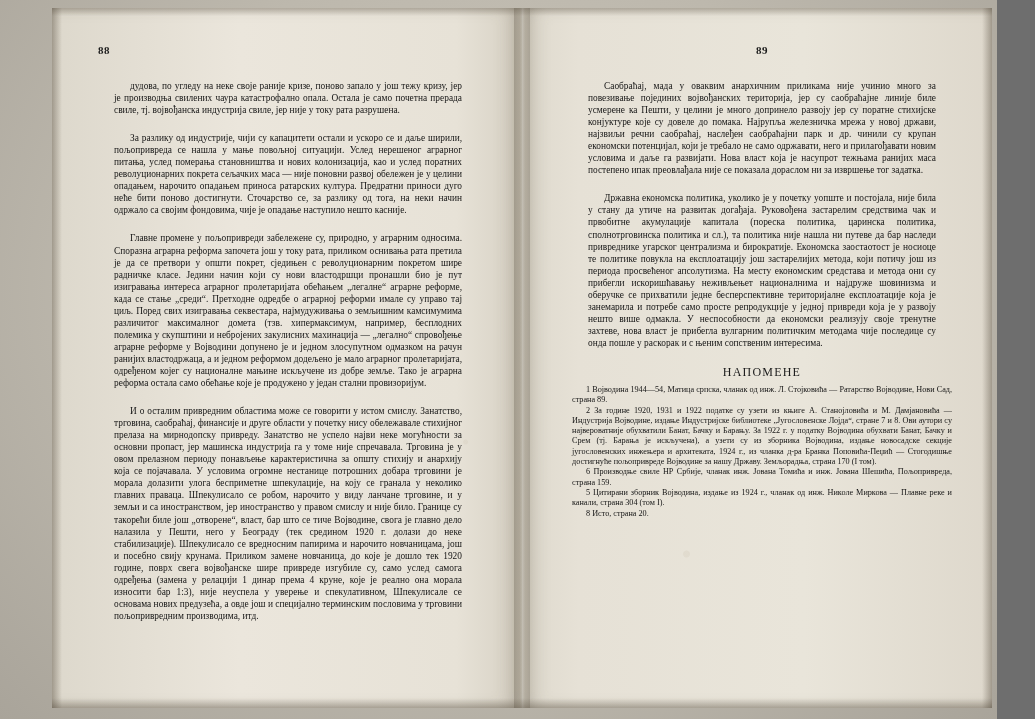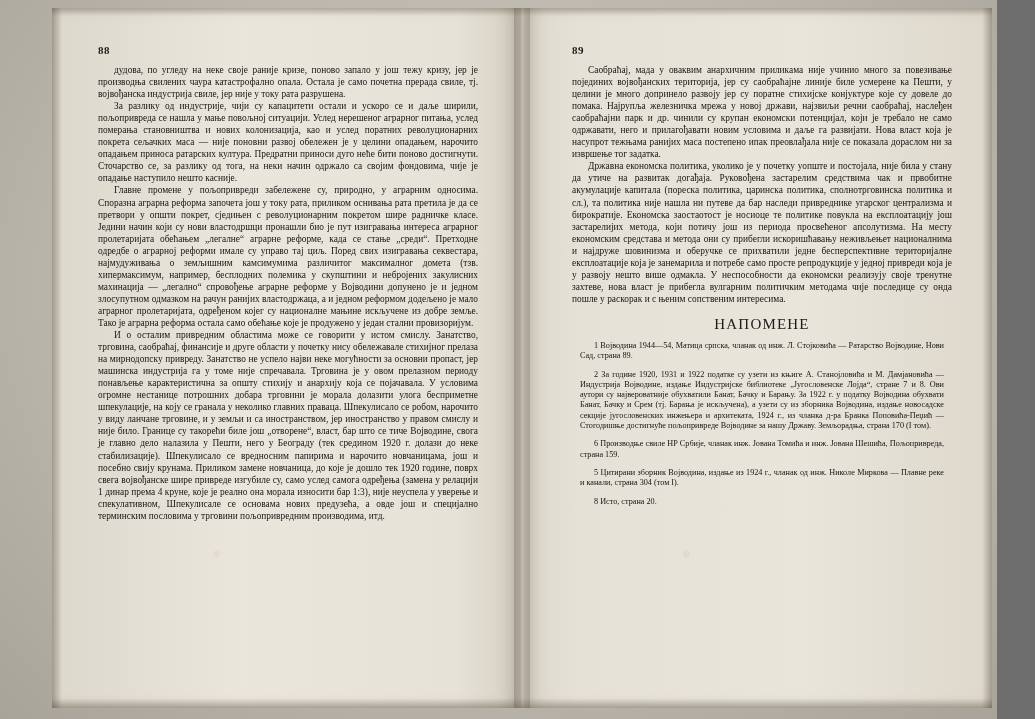--- a/index.html
+++ b/index.html
@@ -88,41 +88,41 @@
   .content.left { left: 46px; }
   .content.right { left: 520px; }
 
   .folio {
     font-size: 11px;
     font-weight: bold;
     letter-spacing: 0.5px;
     height: 20px;
   }
   .folio.left { text-align: left; }
-  .folio.right { text-align: left; }
+  .folio.right { text-align: center; }
 
   p.body {
-    margin: 0;
+    margin: 16px;
     font-size: 9.4px;
     line-height: 12.05px;
     text-align: justify;
     text-indent: 16px;
     hyphens: auto;
     color: #151515;
   }
   p.body.first { text-indent: 16px; }
 
   .notes-title {
     margin: 11px 0 5px 0;
     text-align: center;
-    font-size: 15px;
+    font-size: 12px;
     letter-spacing: 1.2px;
   }
   p.note {
-    margin: 8px;
+    margin: 0;
     font-size: 8.2px;
     line-height: 10.3px;
     text-align: justify;
     text-indent: 14px;
     color: #141414;
   }
   
   .grain {
     position: absolute; inset: 0;
     pointer-events: none;

